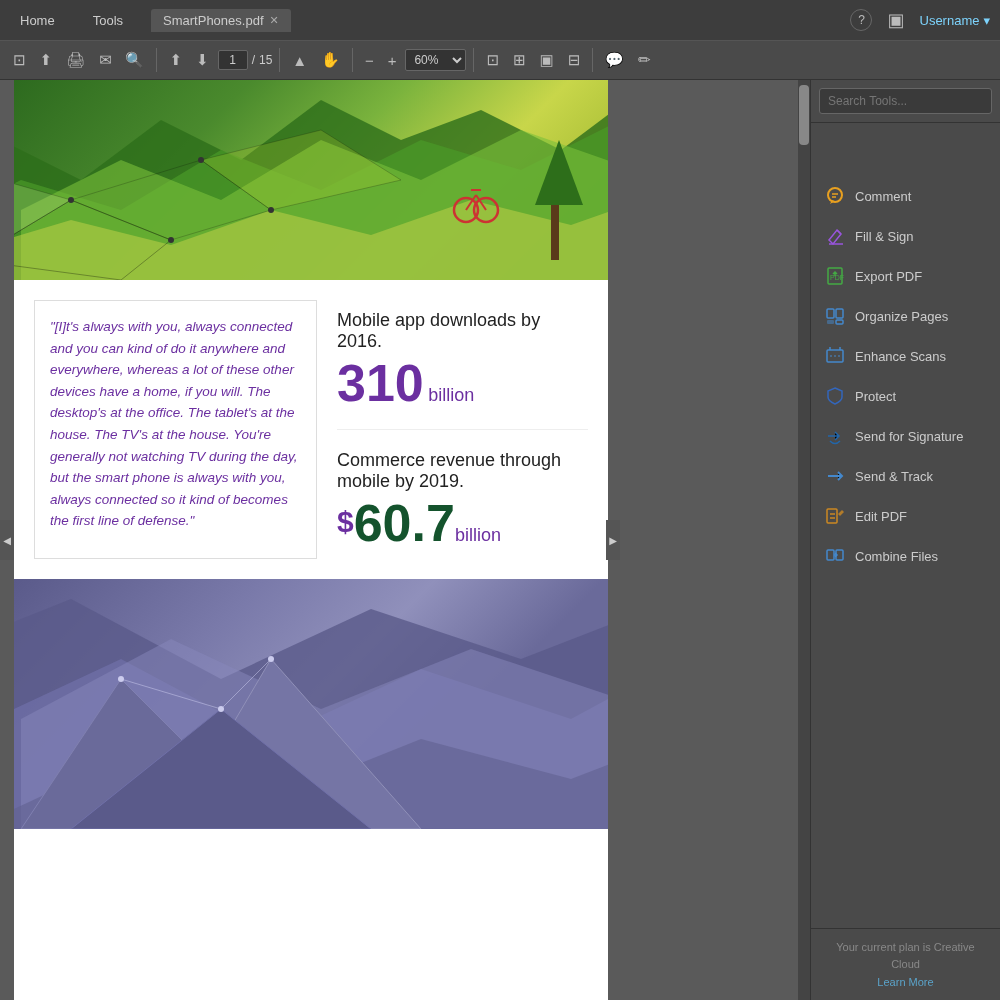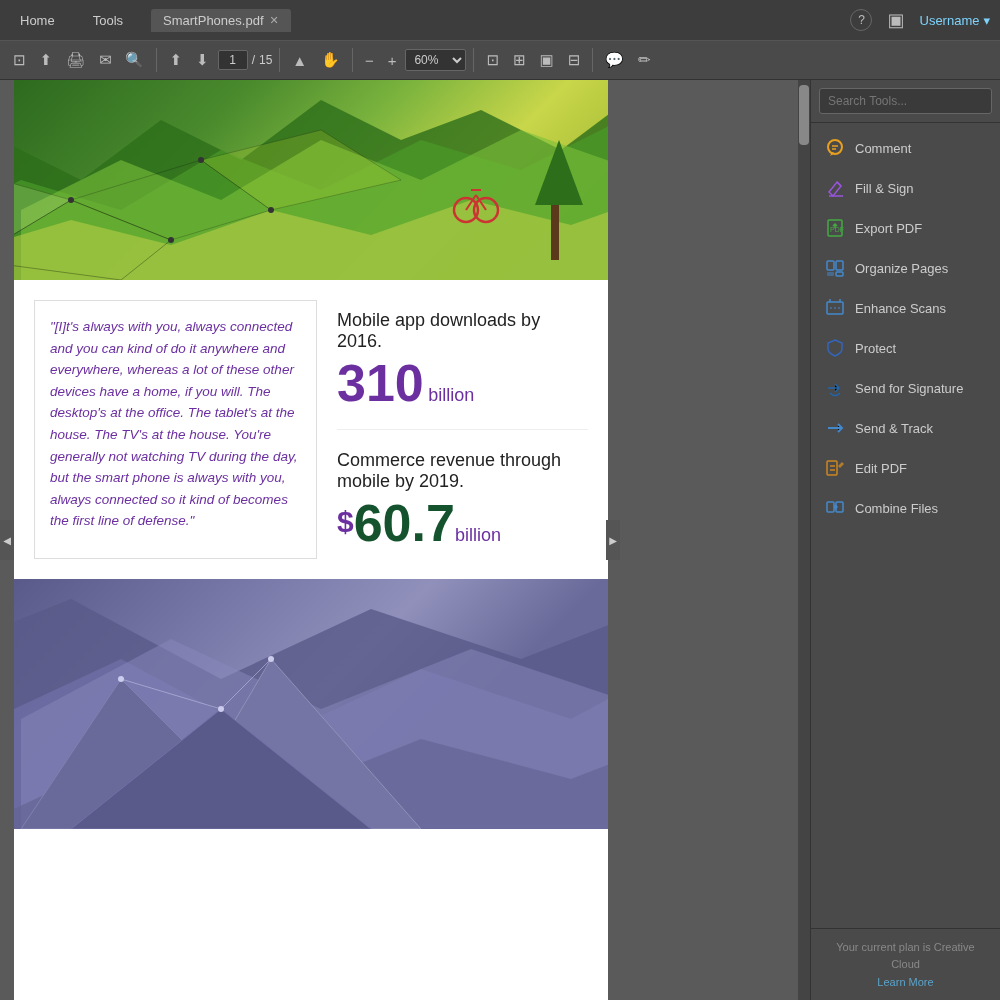--- a/index.html
+++ b/index.html
@@ -278,20 +278,21 @@
       overflow: hidden;
     }
 
     
     .right-panel {
       width: 190px;
       background: #4a4a4a;
       display: flex;
       flex-direction: column;
       border-left: 1px solid #333;
+      gap: 48px;
     }
 
     .search-tools {
       padding: 8px;
       border-bottom: 1px solid #333;
     }
     .search-input {
       width: 100%;
       background: #3a3a3a;
       border: 1px solid #666;

